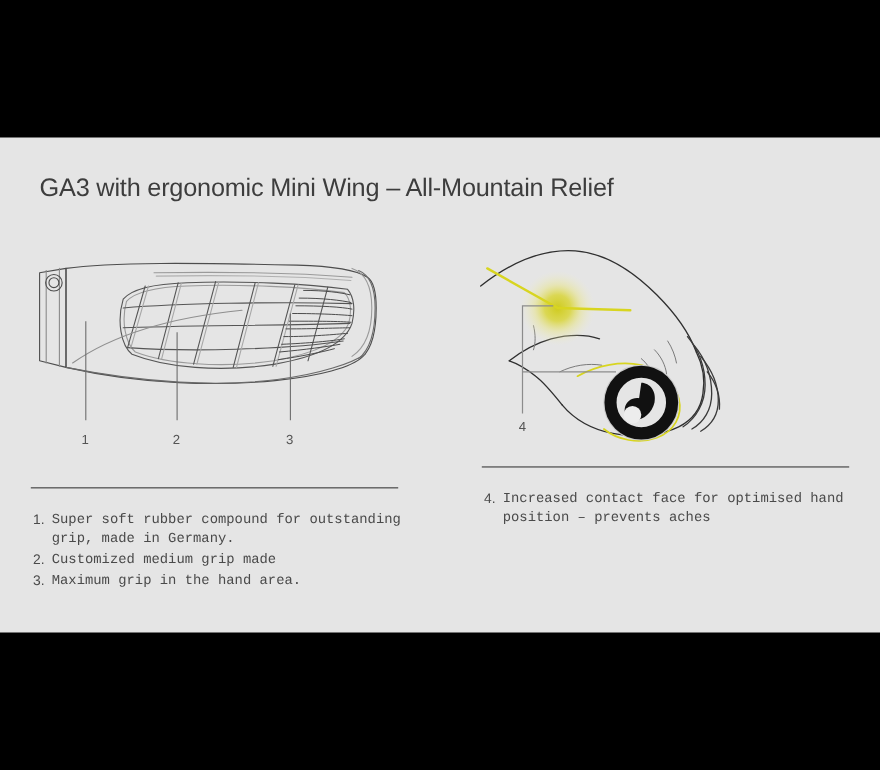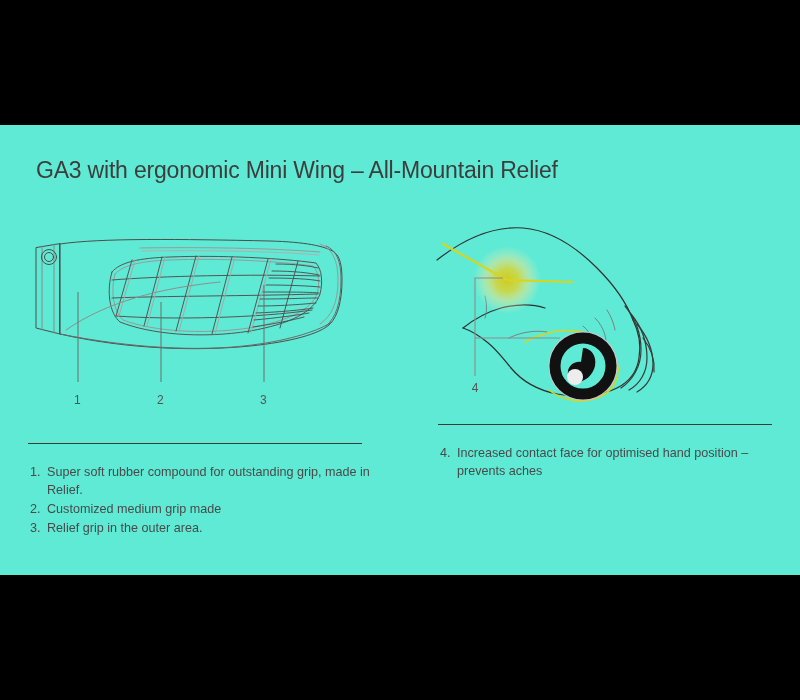--- a/index.html
+++ b/index.html
@@ -11,21 +11,21 @@
   }
   #stage{position:relative;width:800px;height:700px;}
 
   .letterbox{position:absolute;left:0;width:800px;background:#000;}
   #bar-top{top:0;height:125px;}
   #bar-bottom{top:575px;height:125px;}
 
   #content{
     position:absolute;left:0;top:125px;
     width:800px;height:450px;
-    background:#5eead4;
+    background:#e5e5e5;
   }
 
   #page-title{
     position:absolute;left:36px;top:32px;
     font-size:23px;
     font-weight:400;
     color:#3d3d3d;
     letter-spacing:-0.2px;
     white-space:nowrap;
   }
@@ -45,21 +45,21 @@
     position:absolute;
     font-size:12.6px;
     color:#4a4a4a;
     line-height:18px;
   }
   #features-left{left:30px;top:338px;width:350px;}
   #features-right{left:440px;top:319px;width:340px;}
 
   .feat-row{display:flex;align-items:flex-start;margin-bottom:1px;}
   .feat-num{width:17px;flex:0 0 17px;text-align:left;}
-  .feat-text{flex:1;}
+  .feat-text{flex:1;font-family:Liberation Mono, monospace;}
 
   
   .callout-num{
     position:absolute;
     font-size:12px;
     color:#545454;
   }
 </style>
 </head>
 <body>
@@ -208,29 +208,29 @@
       </g>
       <text x="50" y="172" text-anchor="middle" font-family="Liberation Sans, sans-serif" font-size="12" fill="#545454">4</text>
     </svg>
 
     <div id="divider-left" class="divider"></div>
     <div id="divider-right" class="divider"></div>
 
     <div id="features-left" class="textblock">
       <div class="feat-row">
         <span class="feat-num">1.</span>
-        <span class="feat-text">Super soft rubber compound for outstanding grip, made in Relief.</span>
+        <span class="feat-text">Super soft rubber compound for outstanding grip, made in Germany.</span>
       </div>
       <div class="feat-row">
         <span class="feat-num">2.</span>
         <span class="feat-text">Customized medium grip made</span>
       </div>
       <div class="feat-row">
         <span class="feat-num">3.</span>
-        <span class="feat-text">Relief grip in the outer area.</span>
+        <span class="feat-text">Maximum grip in the hand area.</span>
       </div>
     </div>
 
     <div id="features-right" class="textblock">
       <div class="feat-row">
         <span class="feat-num">4.</span>
         <span class="feat-text">Increased contact face for optimised hand position – prevents aches</span>
       </div>
     </div>
 

